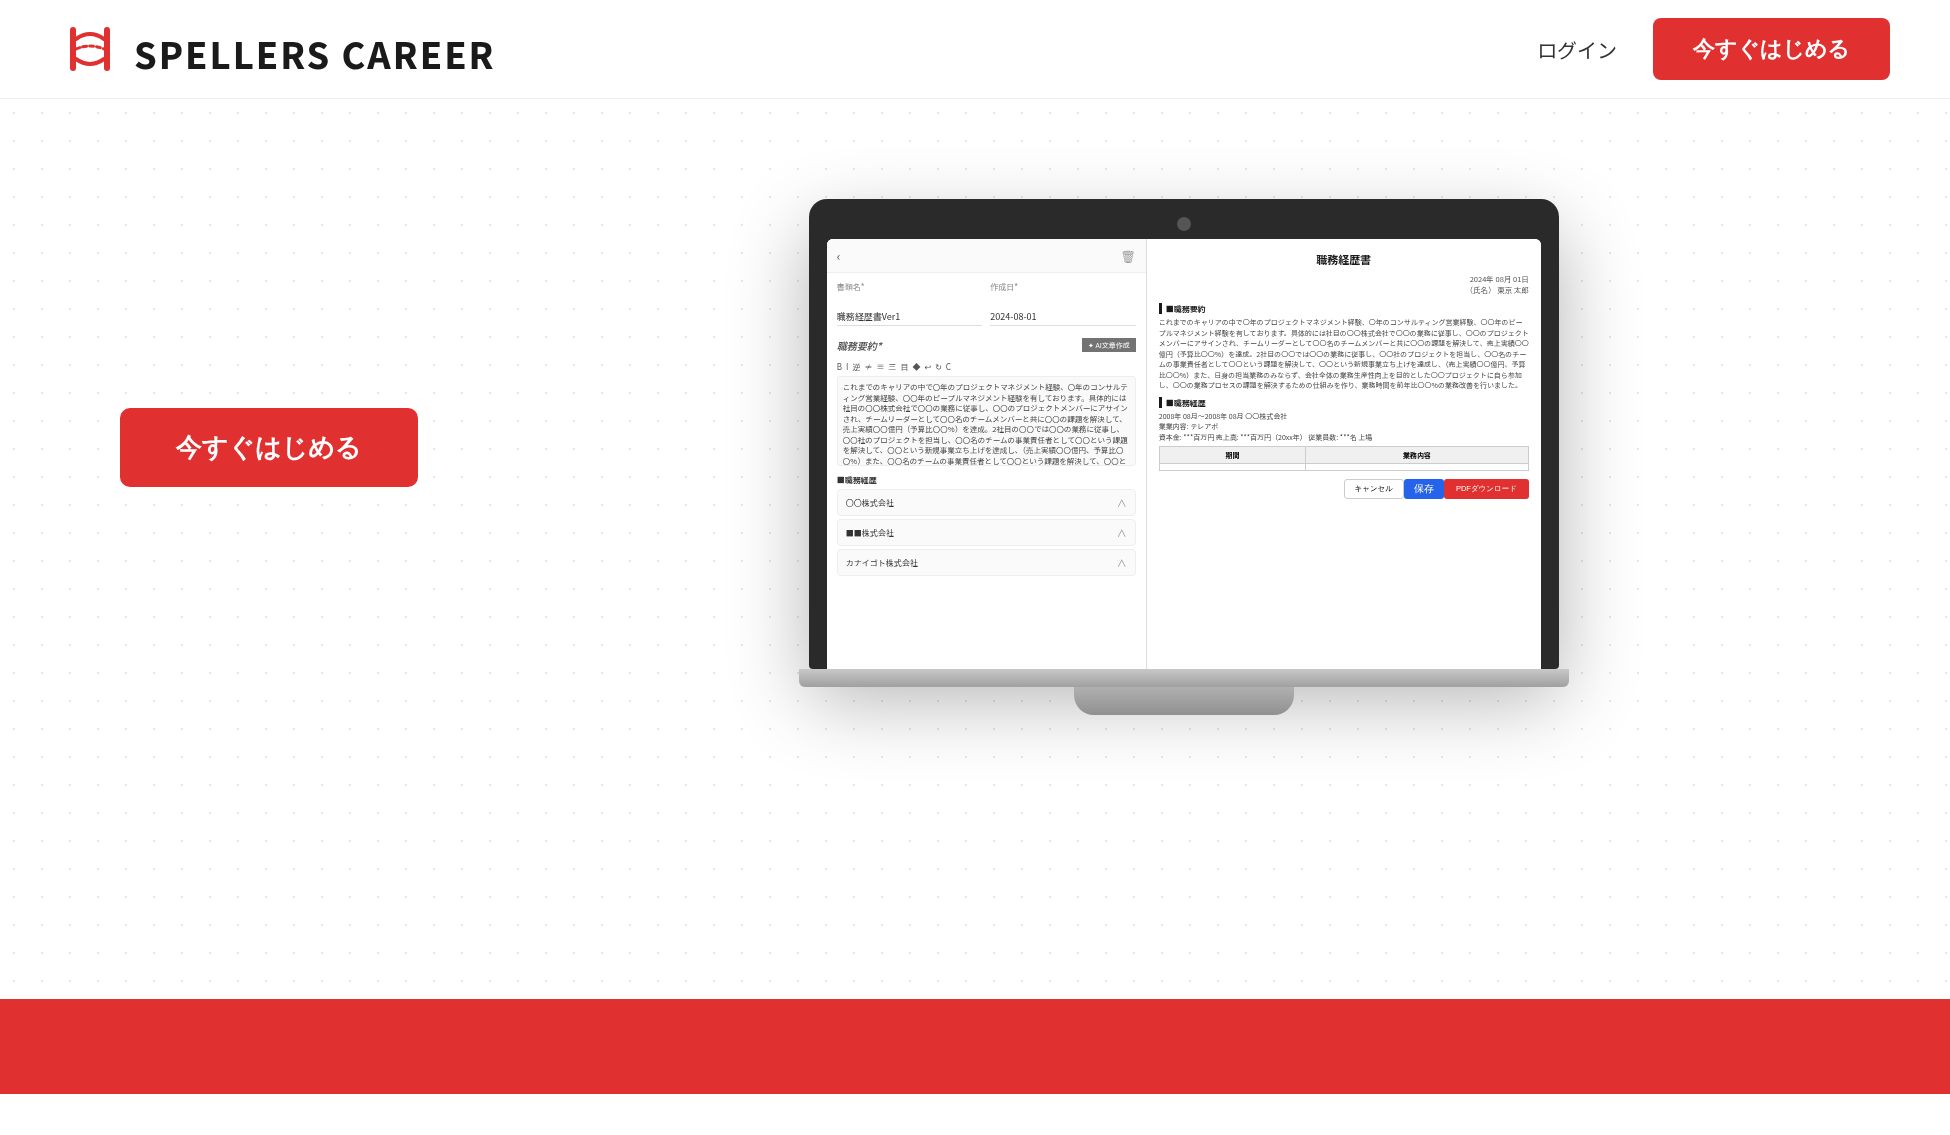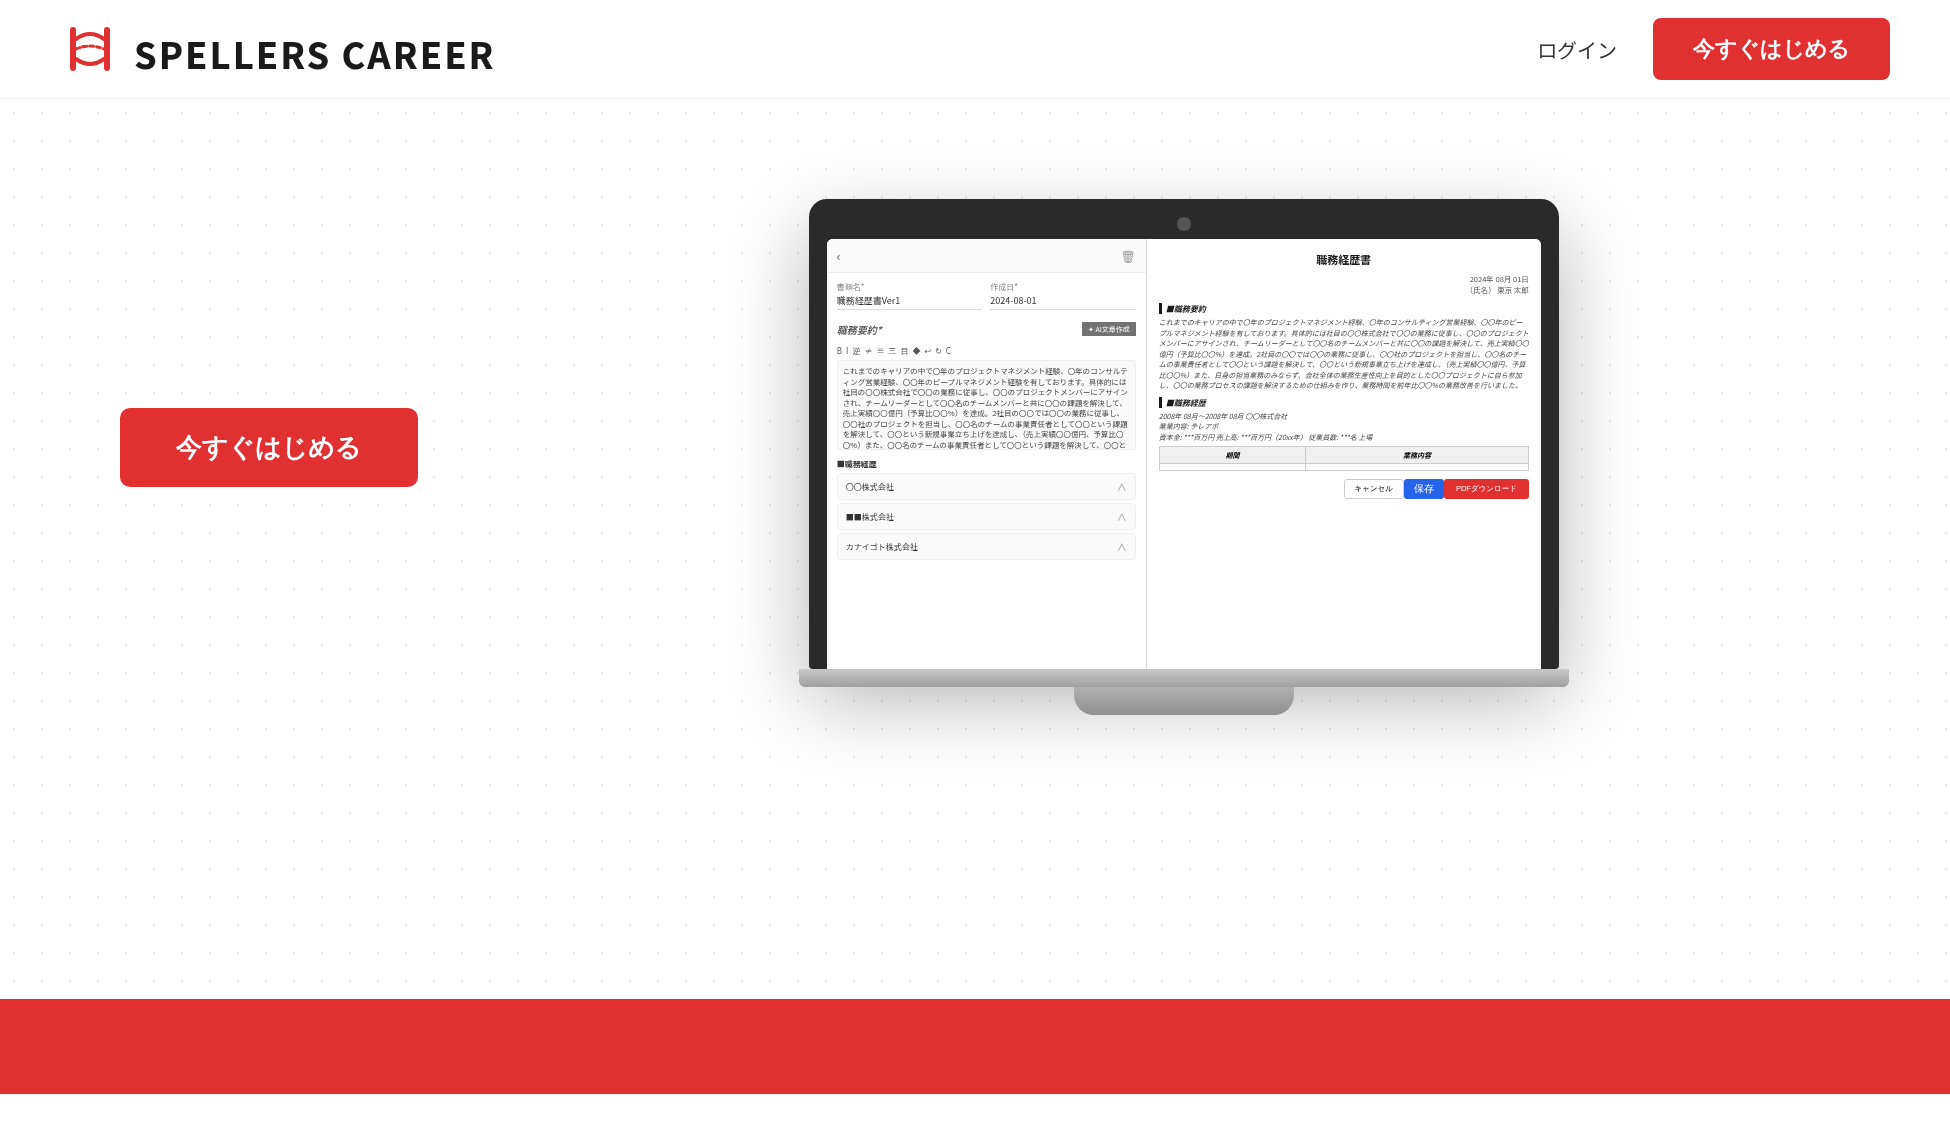--- a/index.html
+++ b/index.html
@@ -192,21 +192,21 @@
       display: flex;
       gap: 8px;
       margin-bottom: 6px;
     }
     .app-field {
       flex: 1;
     }
     .app-field-label {
       font-size: 8px;
       color: #888;
-      margin-bottom: 2px;
+      margin-bottom: 18px;
     }
     .app-field-value {
       font-size: 9px;
       color: #333;
       border-bottom: 1px solid #ddd;
       padding-bottom: 2px;
     }
     .app-section-label {
       font-size: 10px;
       color: #555;
@@ -290,21 +290,20 @@
       margin-bottom: 6px;
     }
     .app-preview-date {
       text-align: right;
       font-size: 7.5px;
       color: #555;
       margin-bottom: 8px;
     }
     .app-preview-section {
       margin-bottom: 6px;
-      font-style: italic;
     }
     .app-preview-section-title {
       font-size: 8px;
       font-weight: 700;
       color: #1a1a1a;
       border-left: 3px solid #1a1a1a;
       padding-left: 4px;
       margin-bottom: 3px;
     }
     .app-preview-text {

